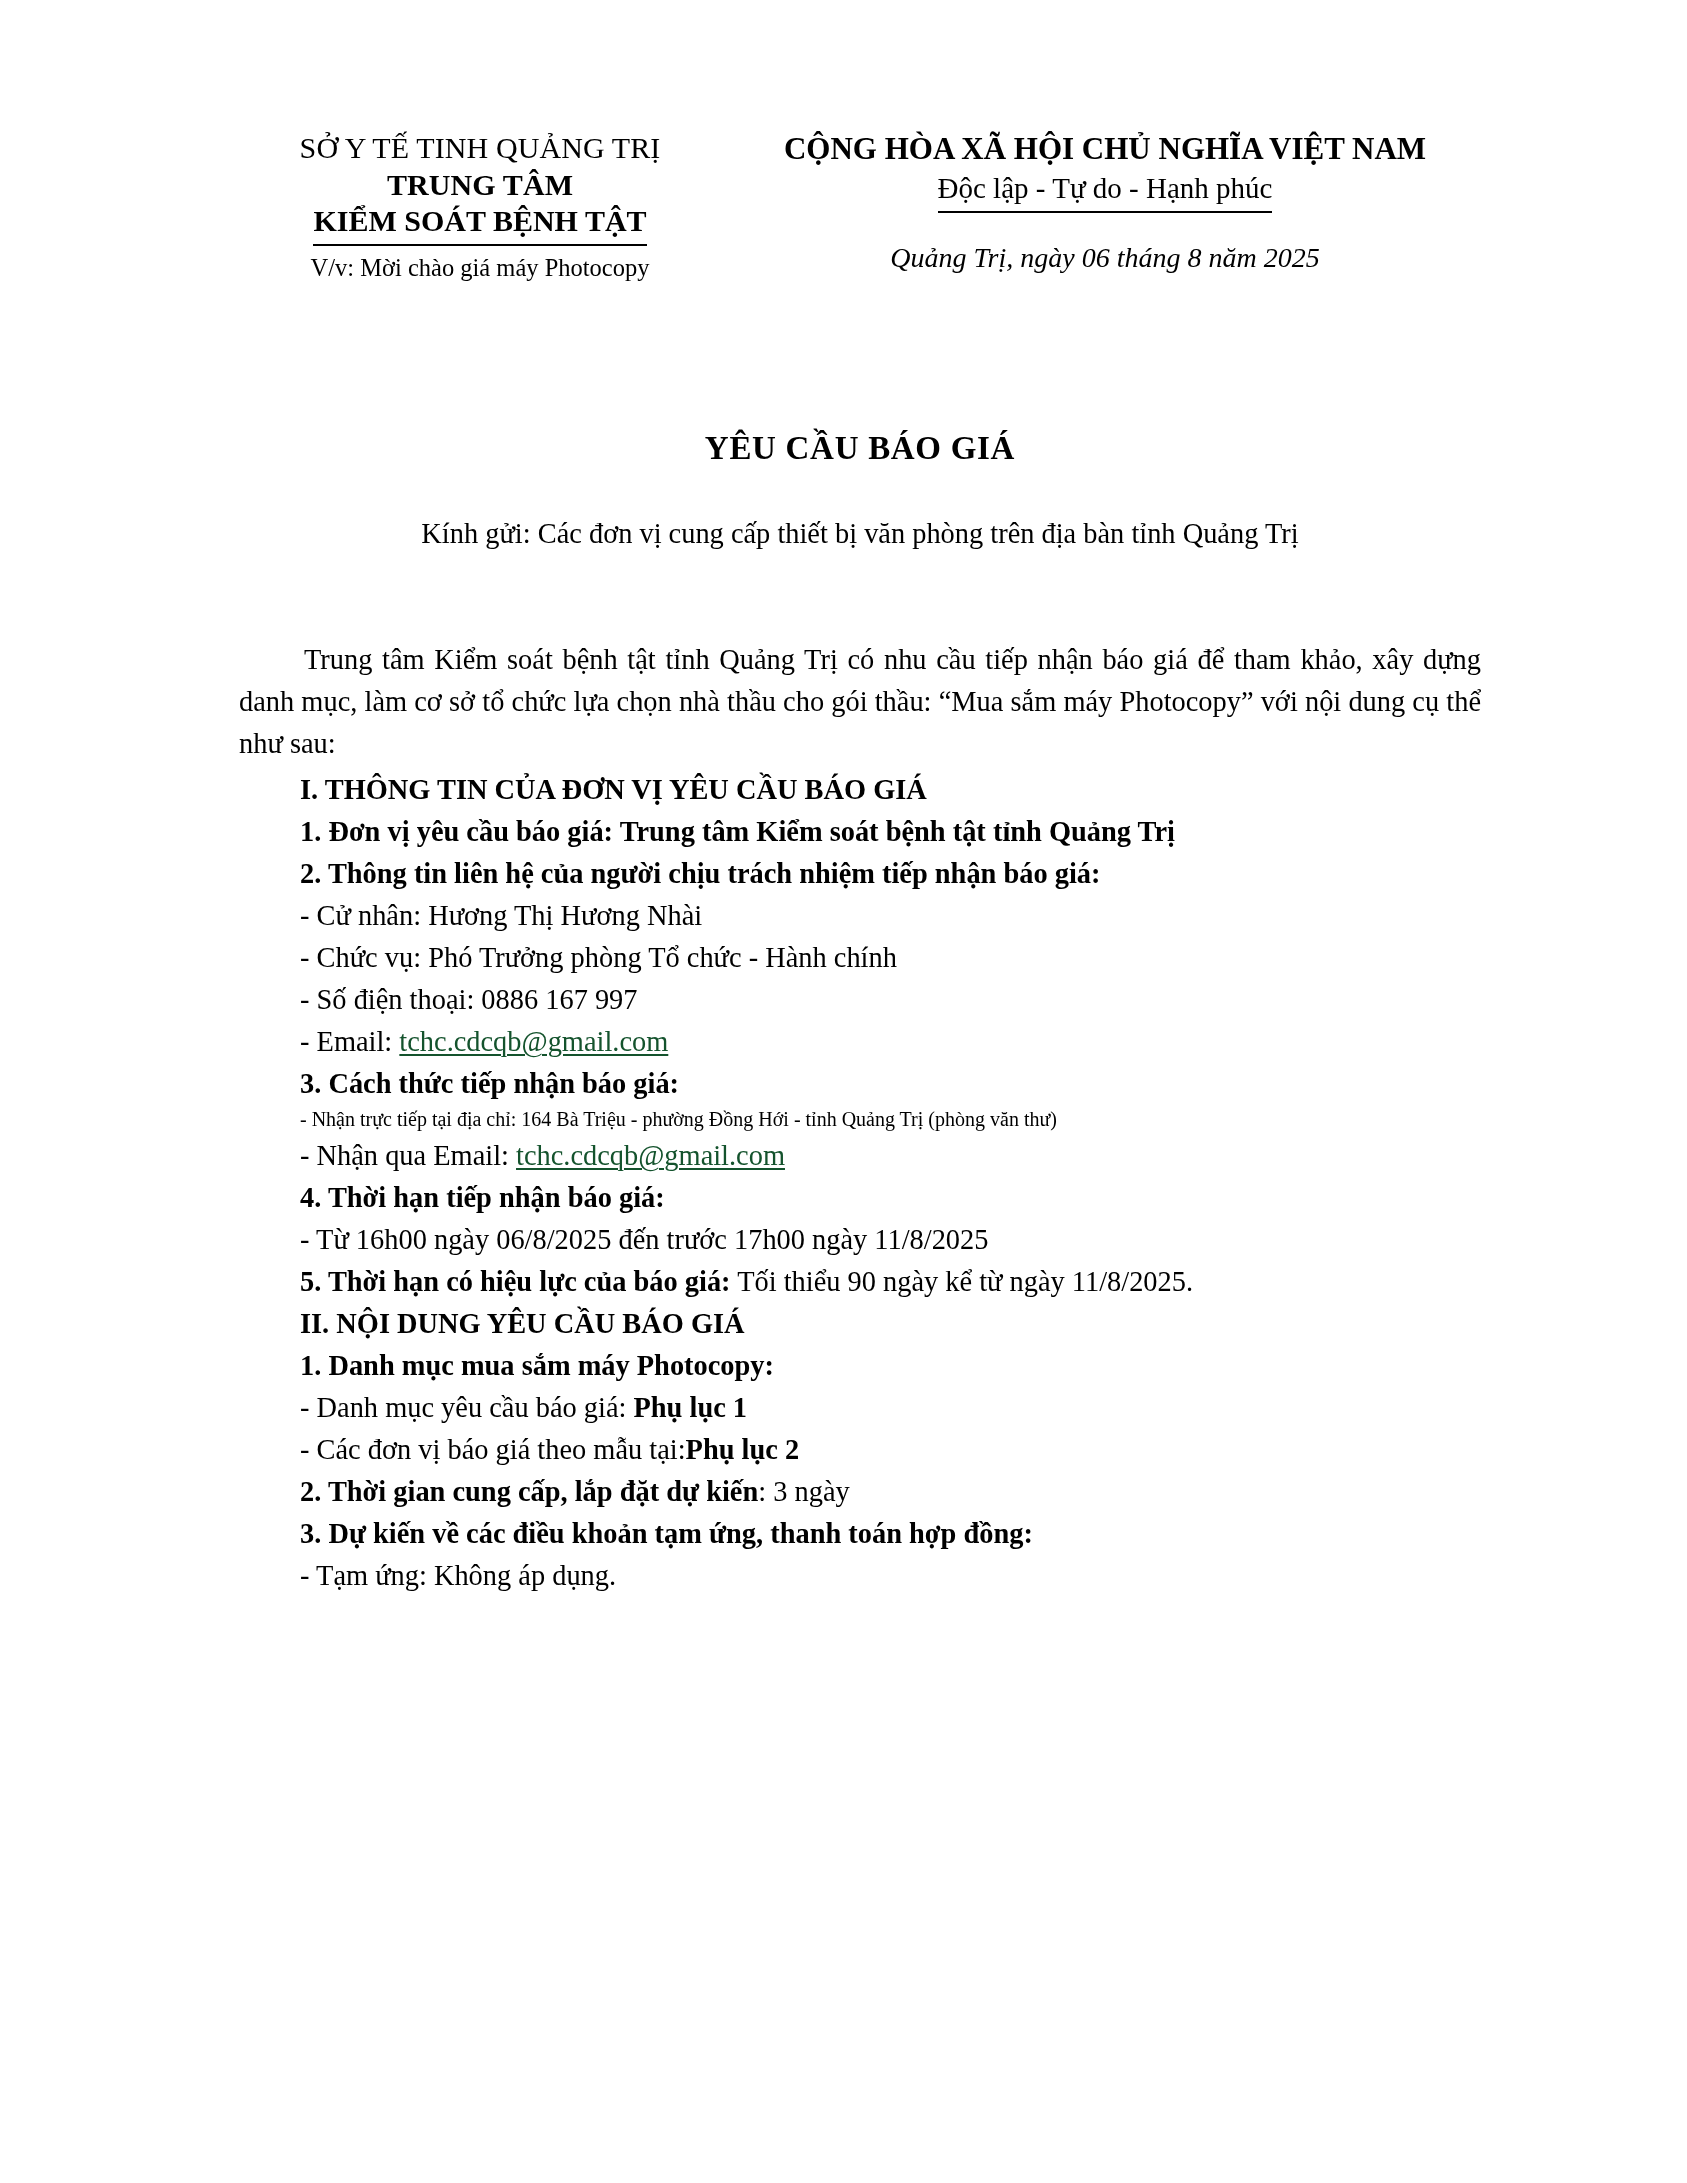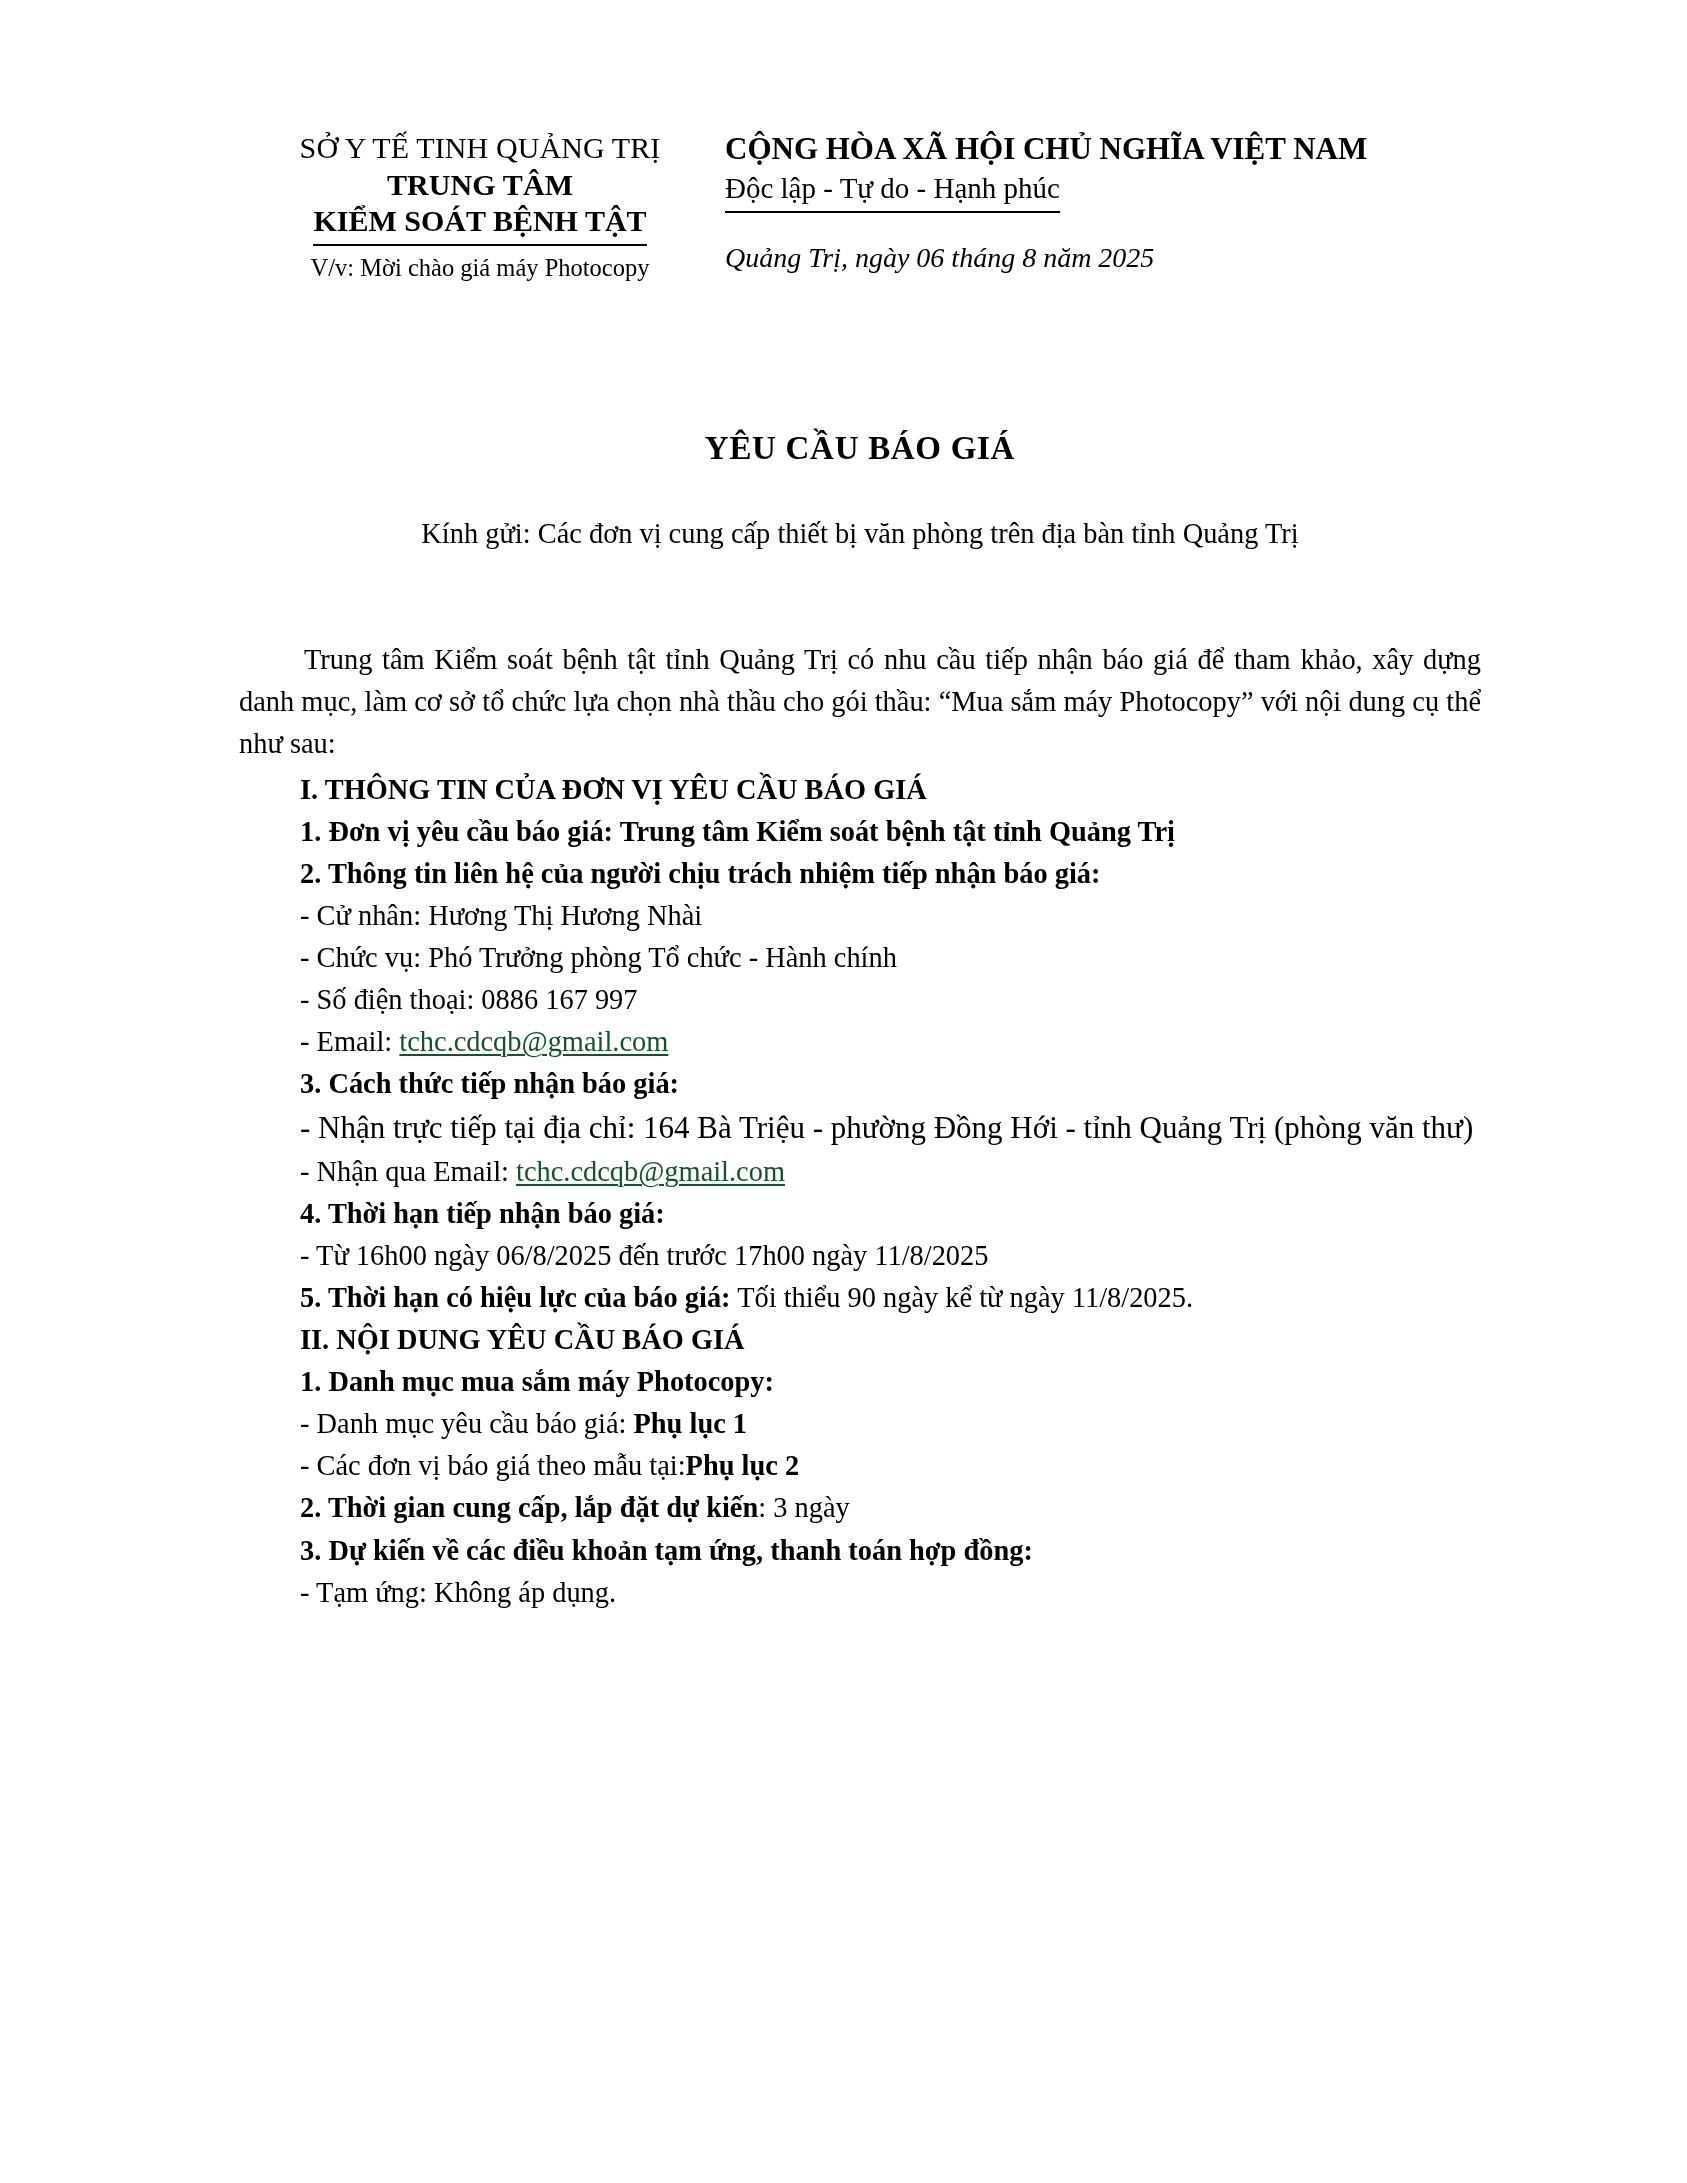--- a/index.html
+++ b/index.html
@@ -30,21 +30,21 @@
     display: flex;
     align-items: flex-start;
   }
   .header-left {
     width: 490px;
     flex: 0 0 490px;
     text-align: center;
   }
   .header-right {
     flex: 1 1 auto;
-    text-align: left;
+    text-align: center;
   }
 
   .org-line {
     font-size: 30px;
     line-height: 1.22;
     font-weight: 400;
     letter-spacing: 0.1px;
     white-space: nowrap;
   }
   .org-line.bold {
@@ -151,21 +151,21 @@
     margin: 0;
     padding-left: 65px;
   }
   .bullet {
     font-size: 28.4px;
     line-height: 1.48;
     margin: 0;
     padding-left: 65px;
   }
   .bullet-just {
-    font-size: 31px;
+    font-size: 20px;
     line-height: 1.48;
     margin: 0;
     text-align: justify;
     text-indent: 65px;
   }
   .justified-num {
     font-size: 28.4px;
     line-height: 1.48;
     margin: 0;
     text-align: justify;

